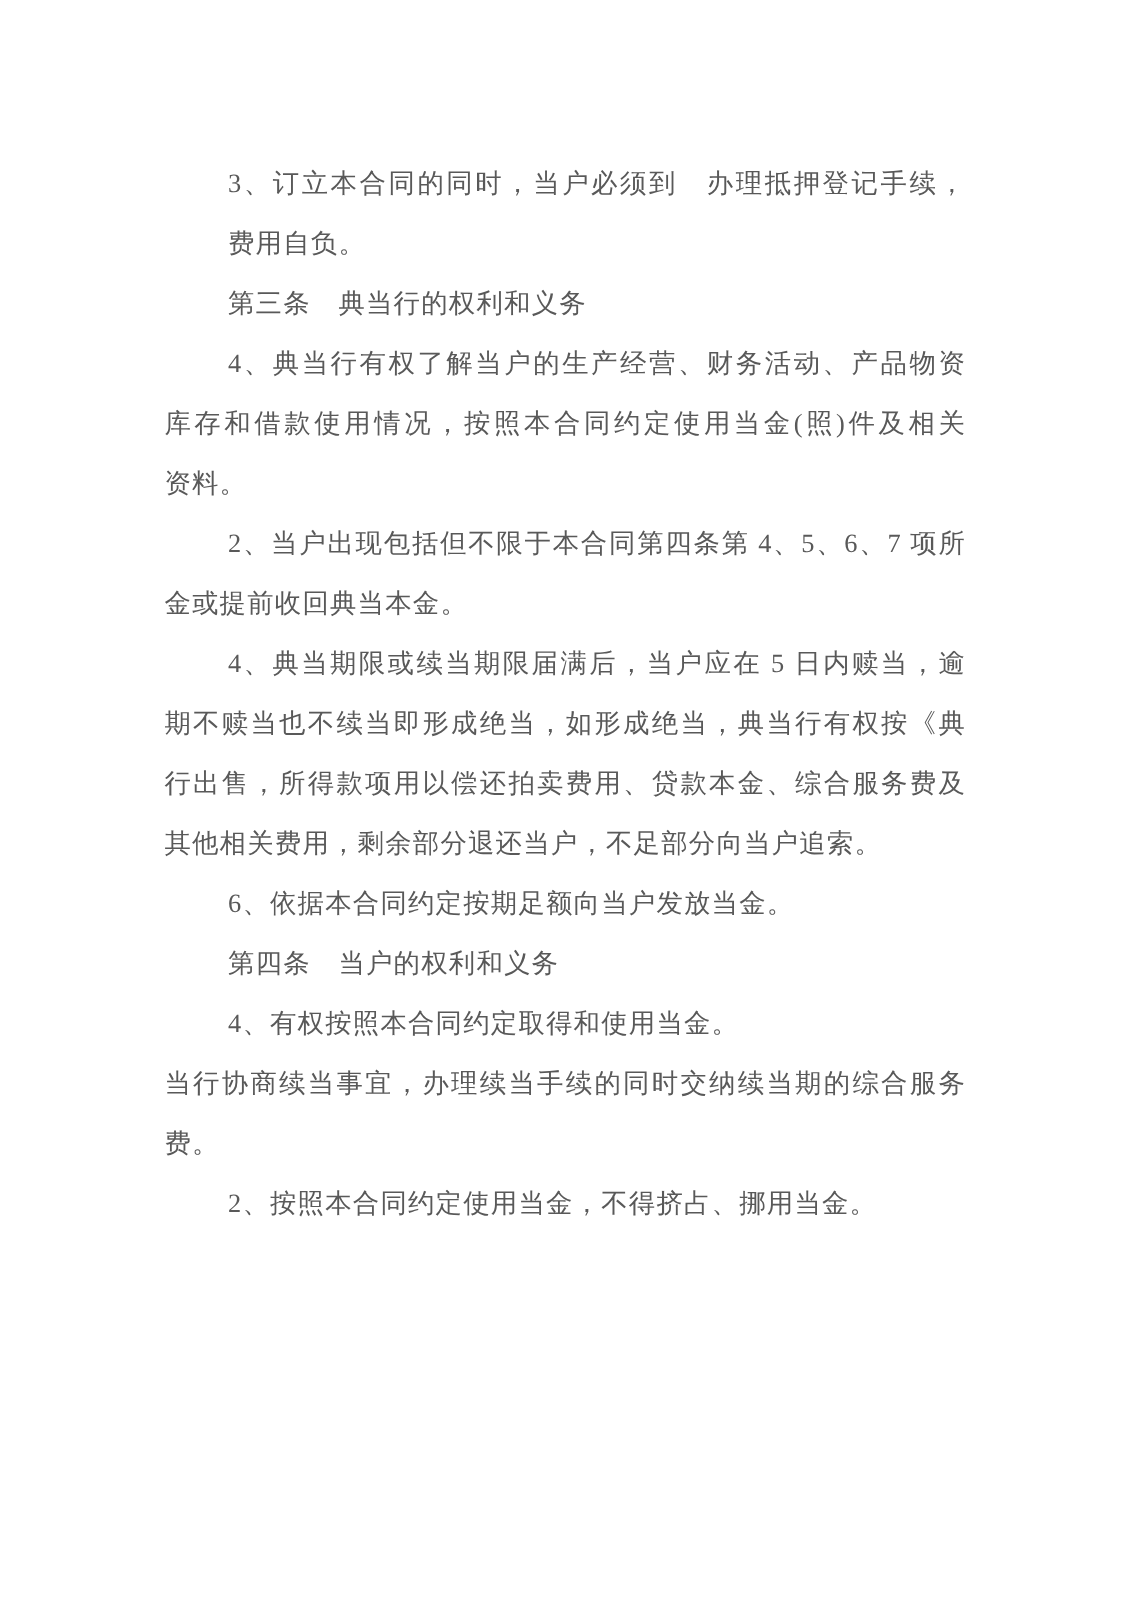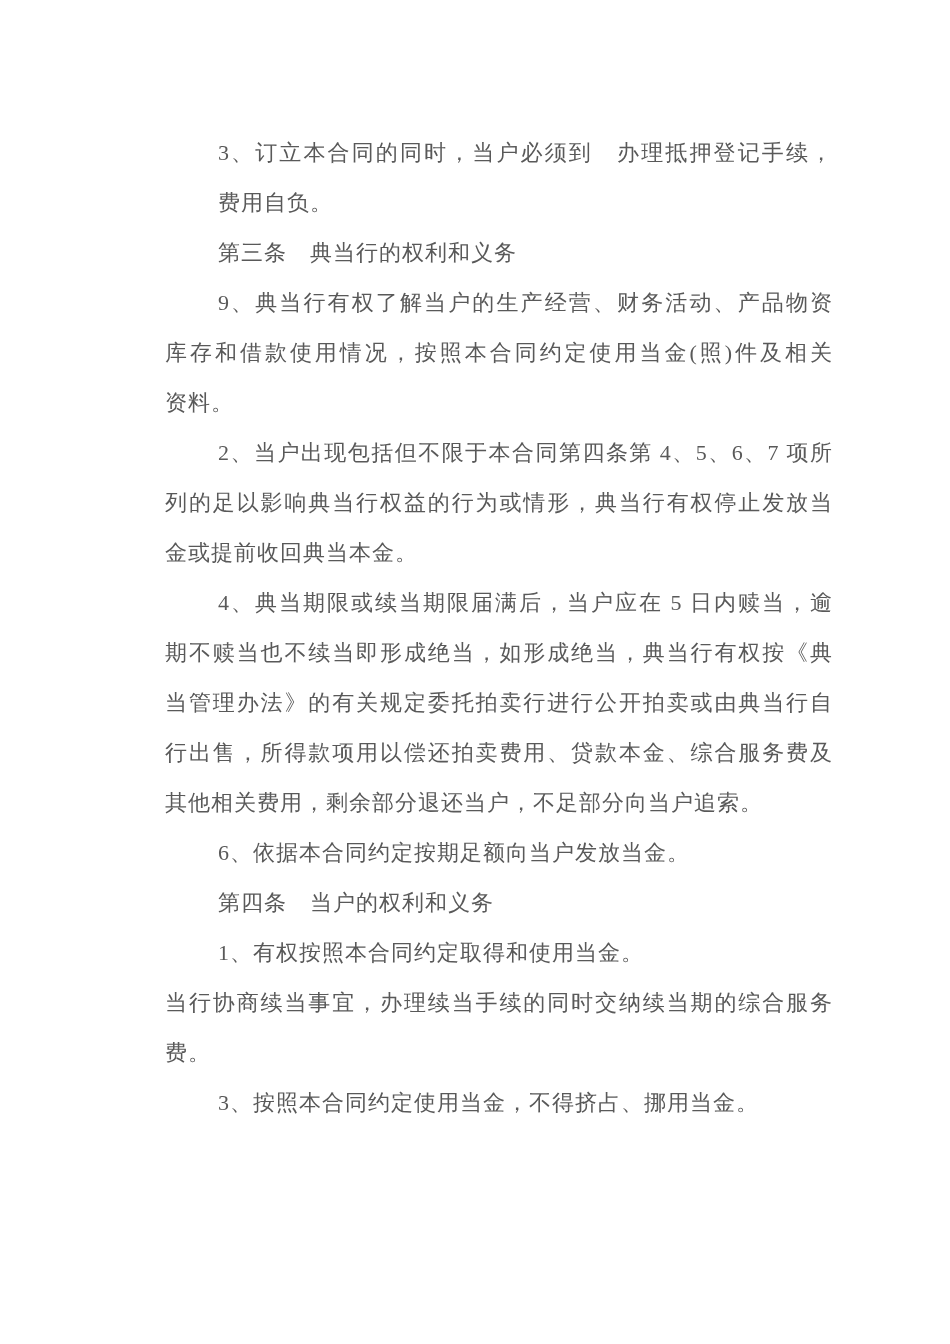--- a/index.html
+++ b/index.html
@@ -16,21 +16,20 @@
   }
   .doc {
     position: absolute;
     top: 128px;
     left: 137px;
     width: 668px;
     color: #595959;
     font-size: 22px;
     line-height: 50px;
     letter-spacing: 1px;
-    margin-left: 28px;
   }
   .line {
     height: 50px;
     text-align: left;
   }
   
   .ind {
     margin-left: 53px;
   }
   
@@ -40,30 +39,28 @@
     text-justify: inter-character;
   }
 </style>
 </head>
 <body>
 
 <div class="doc">
   <div class="line ind just">3、订立本合同的同时，当户必须到　办理抵押登记手续，</div>
   <div class="line ind">费用自负。</div>
   <div class="line ind">第三条　典当行的权利和义务</div>
-  <div class="line ind just">9、典当行有权了解当户的生产经营、财务活动、产品物资</div>
+  <div class="line ind just">4、典当行有权了解当户的生产经营、财务活动、产品物资</div>
   <div class="line just">库存和借款使用情况，按照本合同约定使用当金(照)件及相关</div>
   <div class="line">资料。</div>
   <div class="line ind just">2、当户出现包括但不限于本合同第四条第 4、5、6、7 项所</div>
-  <div class="line just">列的足以影响典当行权益的行为或情形，典当行有权停止发放当</div>
   <div class="line">金或提前收回典当本金。</div>
   <div class="line ind just">4、典当期限或续当期限届满后，当户应在 5 日内赎当，逾</div>
   <div class="line just">期不赎当也不续当即形成绝当，如形成绝当，典当行有权按《典</div>
-  <div class="line just">当管理办法》的有关规定委托拍卖行进行公开拍卖或由典当行自</div>
   <div class="line just">行出售，所得款项用以偿还拍卖费用、贷款本金、综合服务费及</div>
   <div class="line">其他相关费用，剩余部分退还当户，不足部分向当户追索。</div>
   <div class="line ind">6、依据本合同约定按期足额向当户发放当金。</div>
   <div class="line ind">第四条　当户的权利和义务</div>
-  <div class="line ind">1、有权按照本合同约定取得和使用当金。</div>
+  <div class="line ind">4、有权按照本合同约定取得和使用当金。</div>
   <div class="line just">当行协商续当事宜，办理续当手续的同时交纳续当期的综合服务</div>
   <div class="line">费。</div>
-  <div class="line ind">3、按照本合同约定使用当金，不得挤占、挪用当金。</div>
+  <div class="line ind">2、按照本合同约定使用当金，不得挤占、挪用当金。</div>
 </div>
 
 </body></html>

